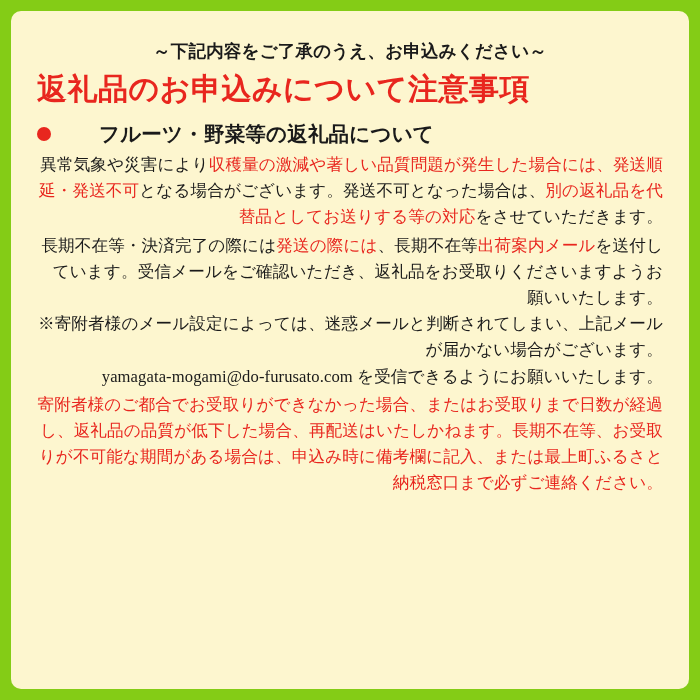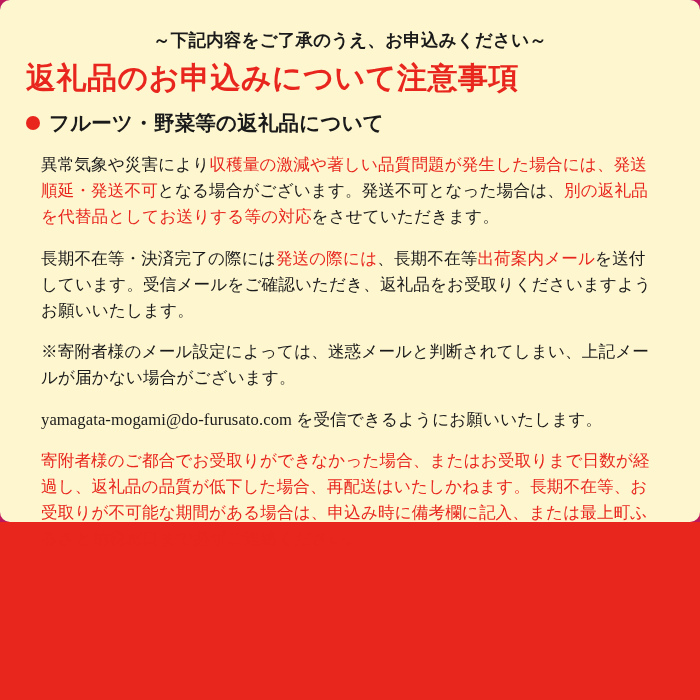--- a/index.html
+++ b/index.html
@@ -8,24 +8,24 @@
   }
   body {
     width: 700px;
     height: 700px;
     background: #e8261e;
     font-family: "Liberation Sans", sans-serif;
   }
   .page {
     position: relative;
     width: 700px;
-    height: 522px;
+    height: 700px;
     box-sizing: border-box;
-    background: #be185d;
-    padding: 0;
+    background: #84cc16;
+    padding: 11px;
   }
   .panel {
     position: relative;
     width: 100%;
     height: 100%;
     box-sizing: border-box;
     background: #fdf6cf;
     border-radius: 10px;
     padding: 22px 26px 10px 26px;
   }
@@ -51,38 +51,40 @@
     margin-bottom: 2px;
   }
   .section-head {
     display: flex;
     align-items: center;
     color: #1a1a1a;
     font-size: 20.5px;
     font-weight: bold;
     margin: 8px 0 4px 0;
     letter-spacing: 0.2px;
+    gap: 39px;
   }
   .bullet {
     display: inline-block;
     width: 14px;
     height: 14px;
     border-radius: 50%;
     background: #e8261e;
     margin-right: 9px;
     flex: 0 0 auto;
   }
   .body-text {
     color: #1a1a1a;
     font-size: 16.6px;
     line-height: 1.58;
     letter-spacing: 0.1px;
   }
   .body-text p {
-    margin: 15px;
+    margin: 0;
+    text-align: right;
   }
   .hl {
     color: #e8261e;
   }
   .all-red {
     color: #e8261e;
   }
   .mail {
     font-family: Liberation Serif, serif;
   }

